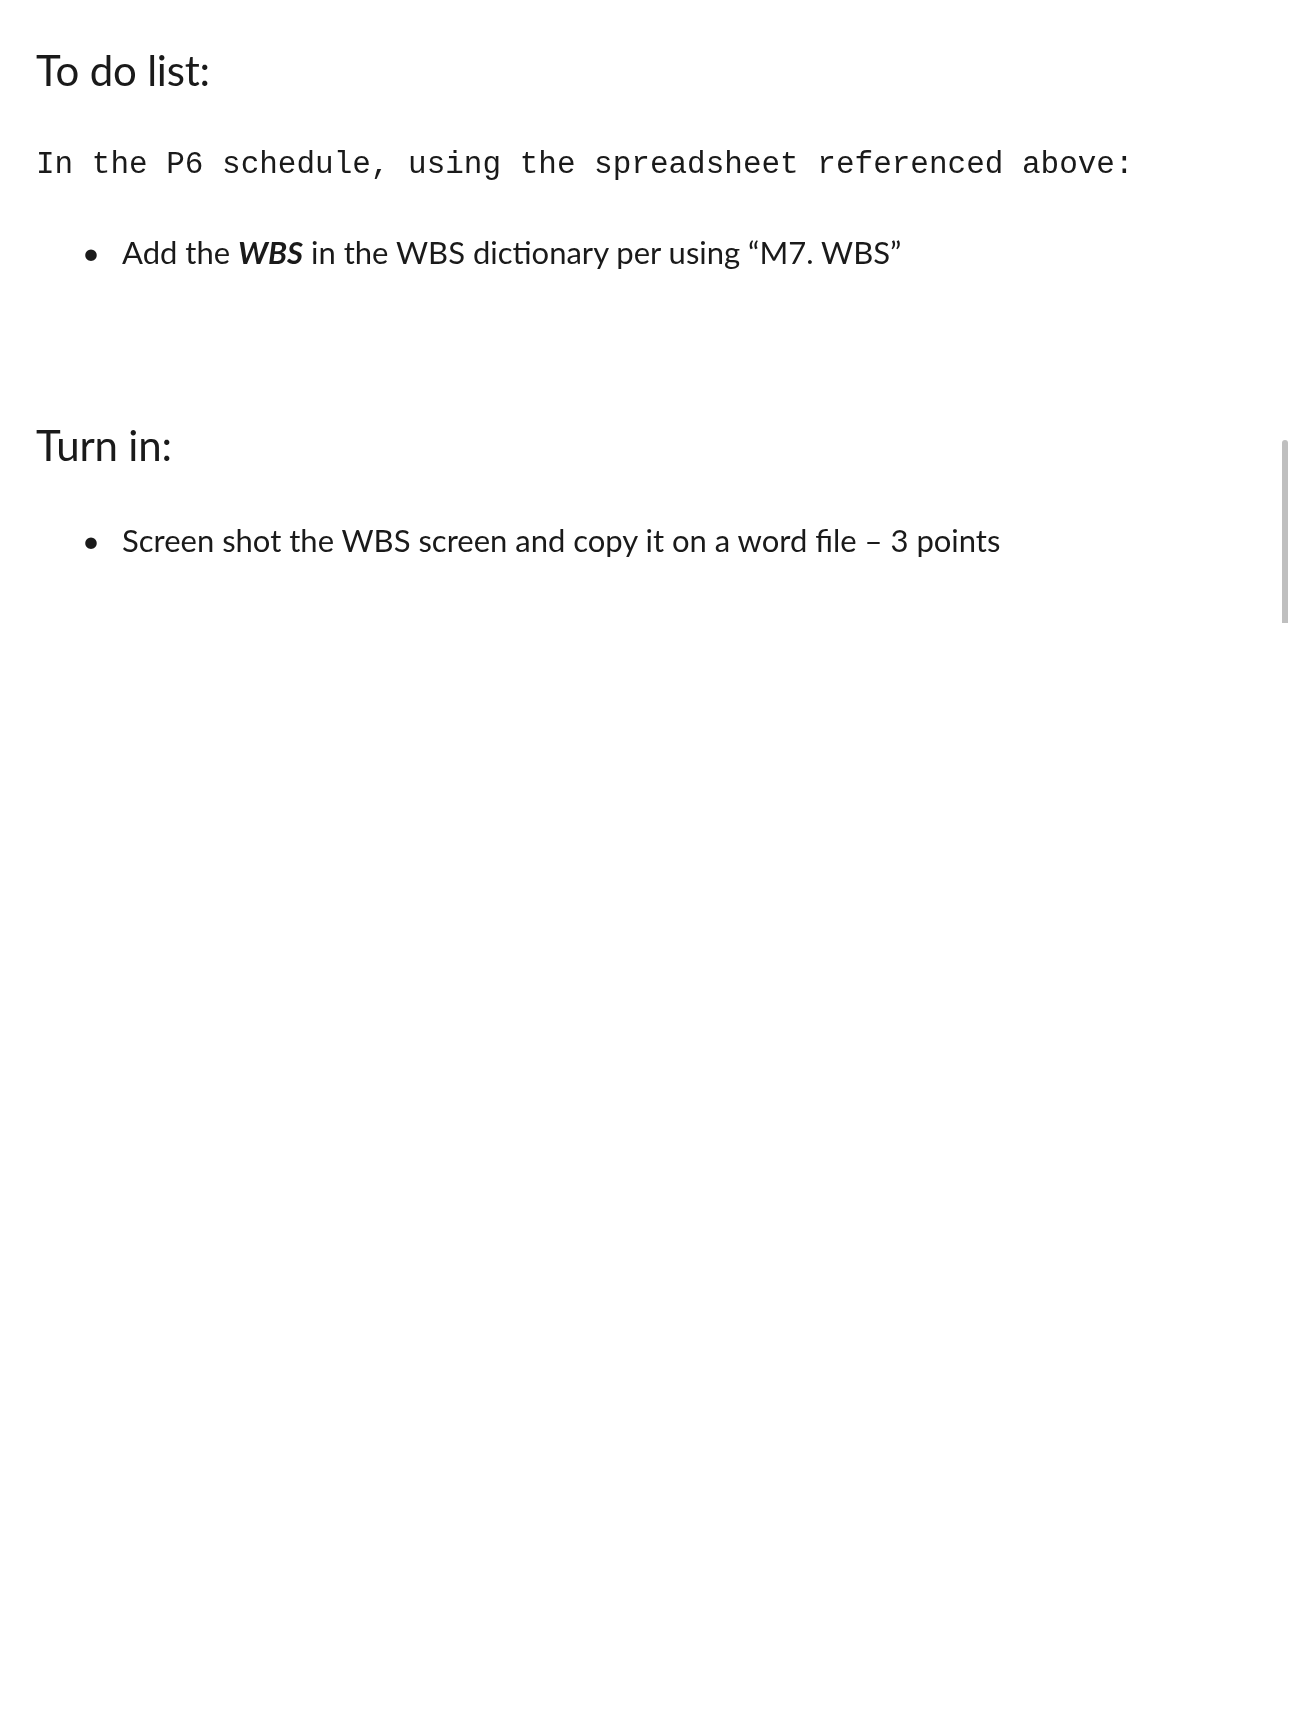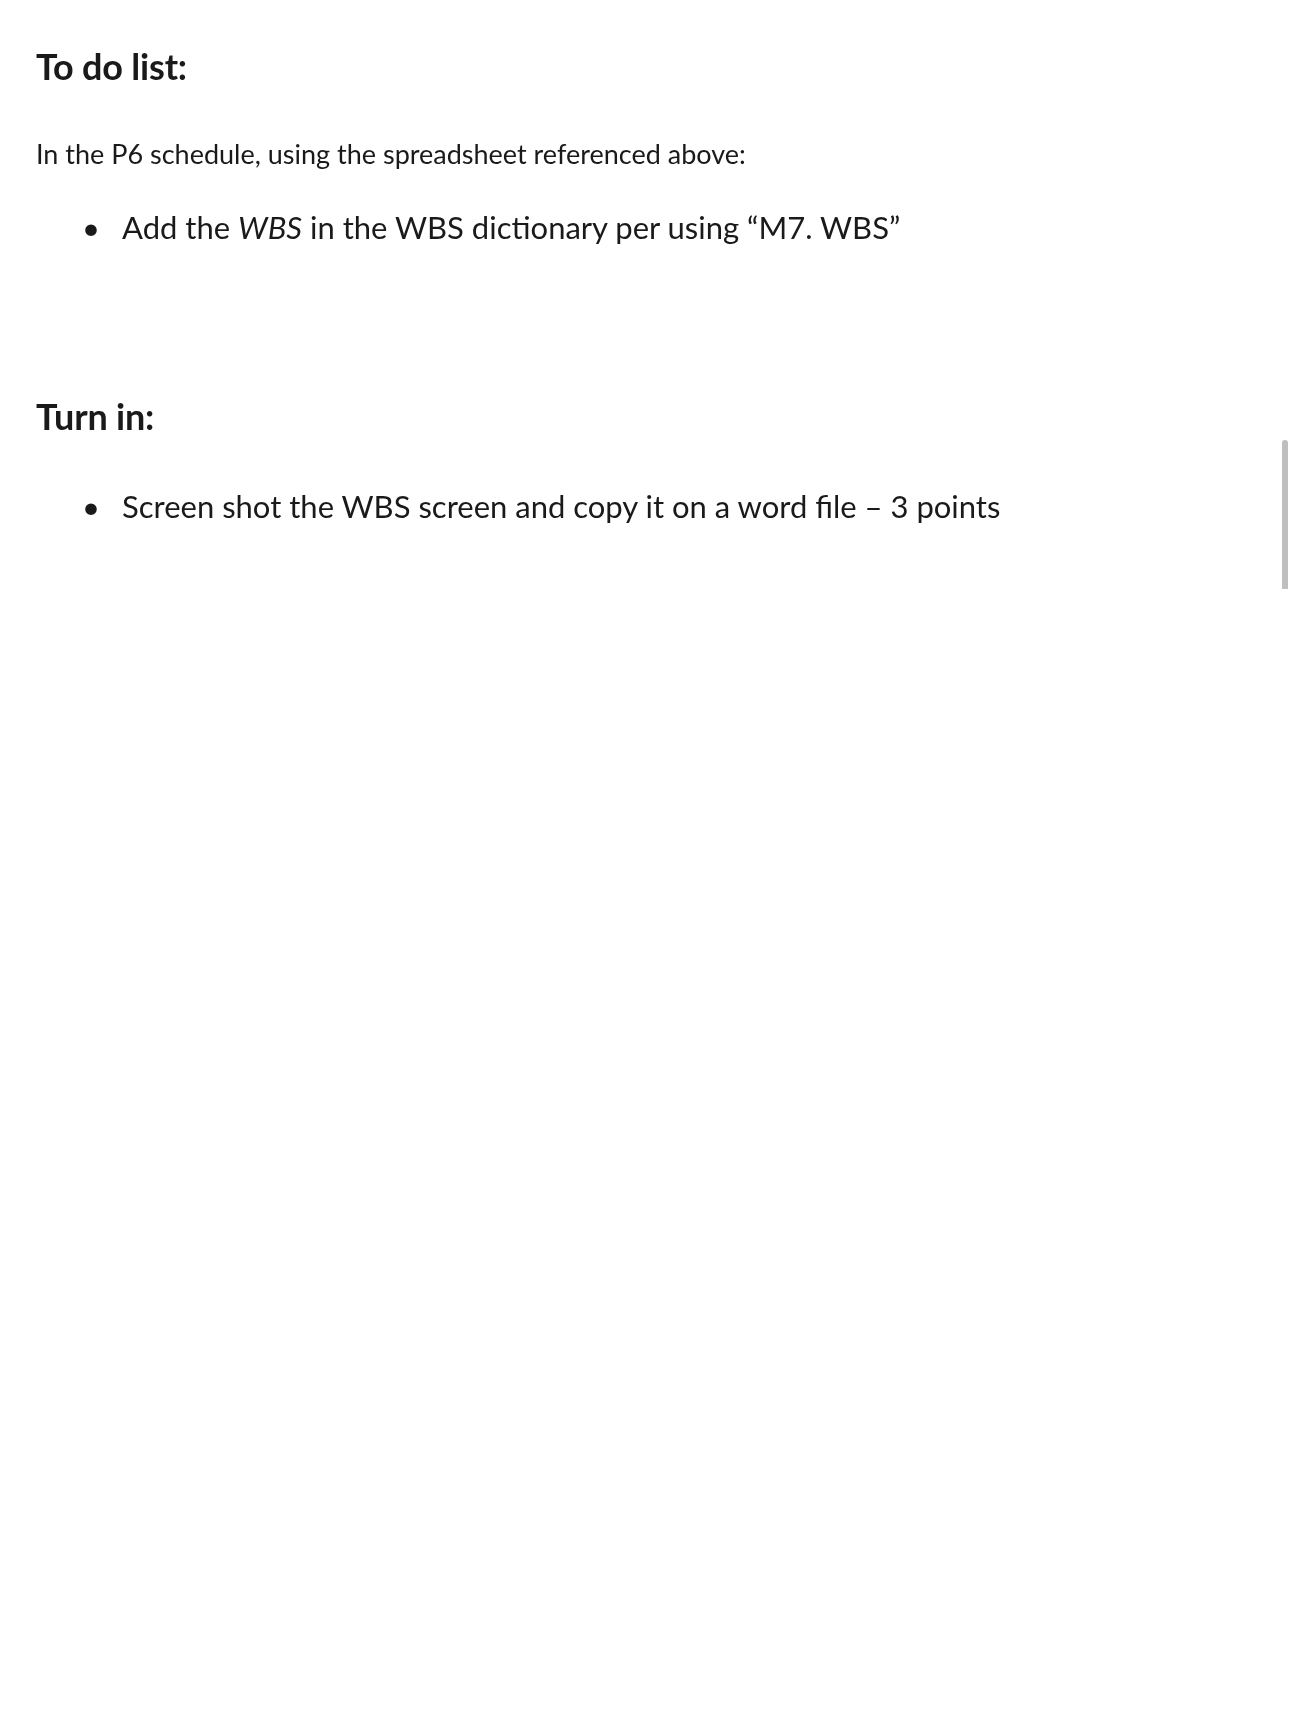--- a/index.html
+++ b/index.html
@@ -11,29 +11,30 @@
       font-family: 'Lato', 'Segoe UI', -apple-system, BlinkMacSystemFont, sans-serif;
       background: #ffffff;
       color: #1a1a1a;
       padding: 40px 36px;
       font-size: 31px;
       line-height: 1.45;
       width: 1290px;
       position: relative;
     }
     .heading {
-      font-weight: 700;
-      font-size: 36px;
+      font-weight: 400;
+      font-size: 42px;
       margin-bottom: 42px;
       letter-spacing: -0.2px;
     }
     .intro {
       font-weight: 400;
-      margin-bottom: 32px;
-      font-size: 27px;
+      margin-bottom: 42px;
+      font-size: 31px;
+      font-family: Liberation Mono, monospace;
     }
     ul {
       list-style: none;
       padding-left: 86px;
       margin-bottom: 92px;
     }
     ul.last {
       margin-bottom: 20px;
     }
     li {
@@ -44,21 +45,21 @@
     }
     li::before {
       content: "•";
       position: absolute;
       left: -40px;
       top: 0;
       font-size: 31px;
       color: #1a1a1a;
     }
     .bold-italic {
-      font-weight: 400;
+      font-weight: 700;
       font-style: italic;
       text-align: center;
     }
     .section-gap {
       height: 48px;
     }
     .scrollbar {
       position: absolute;
       right: 2px;
       top: 440px;

